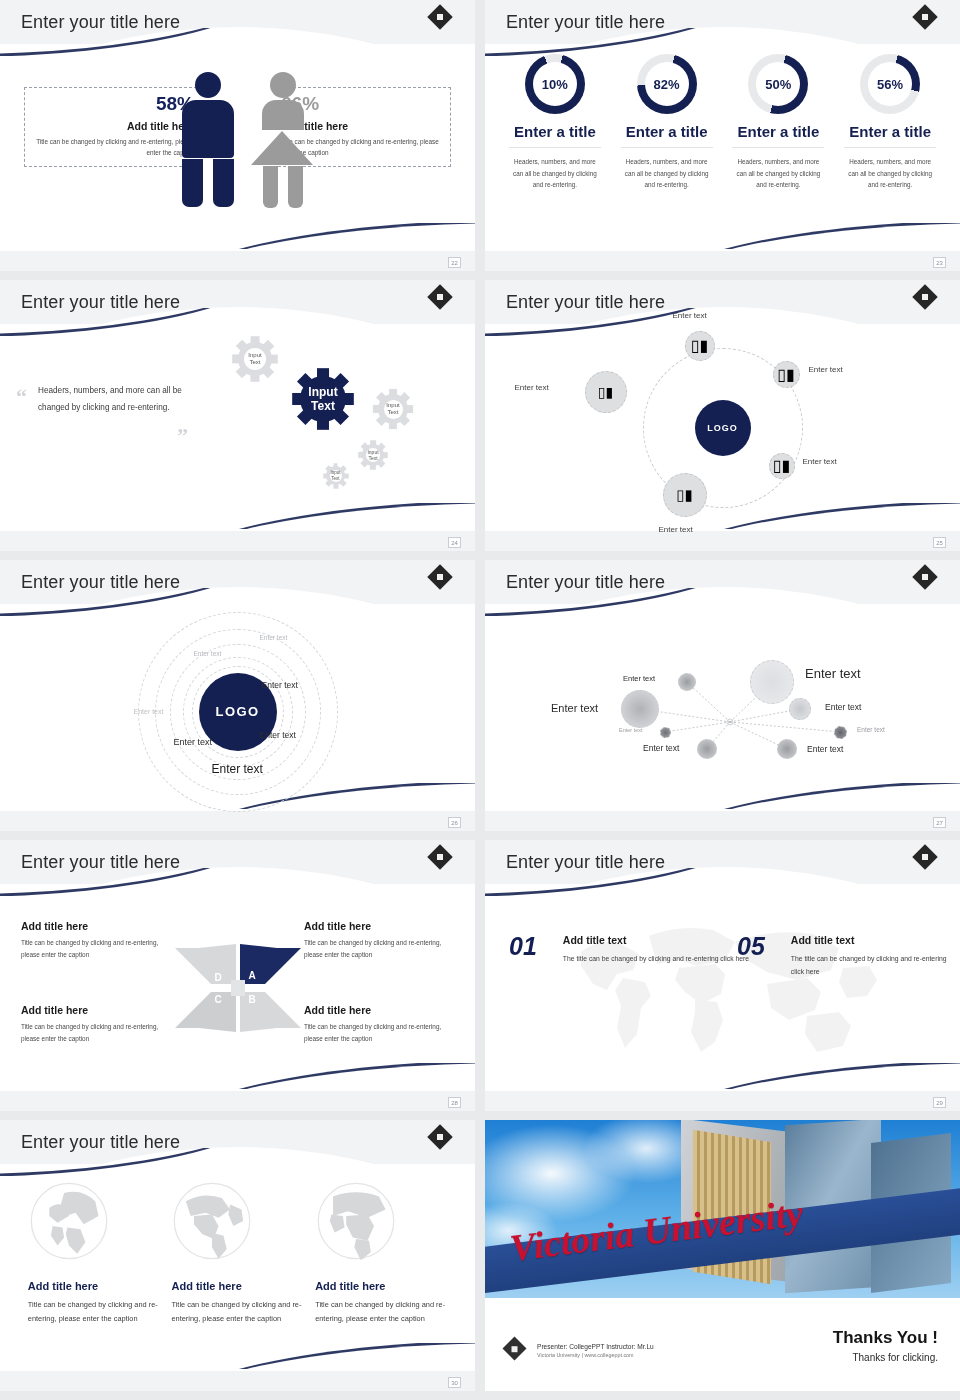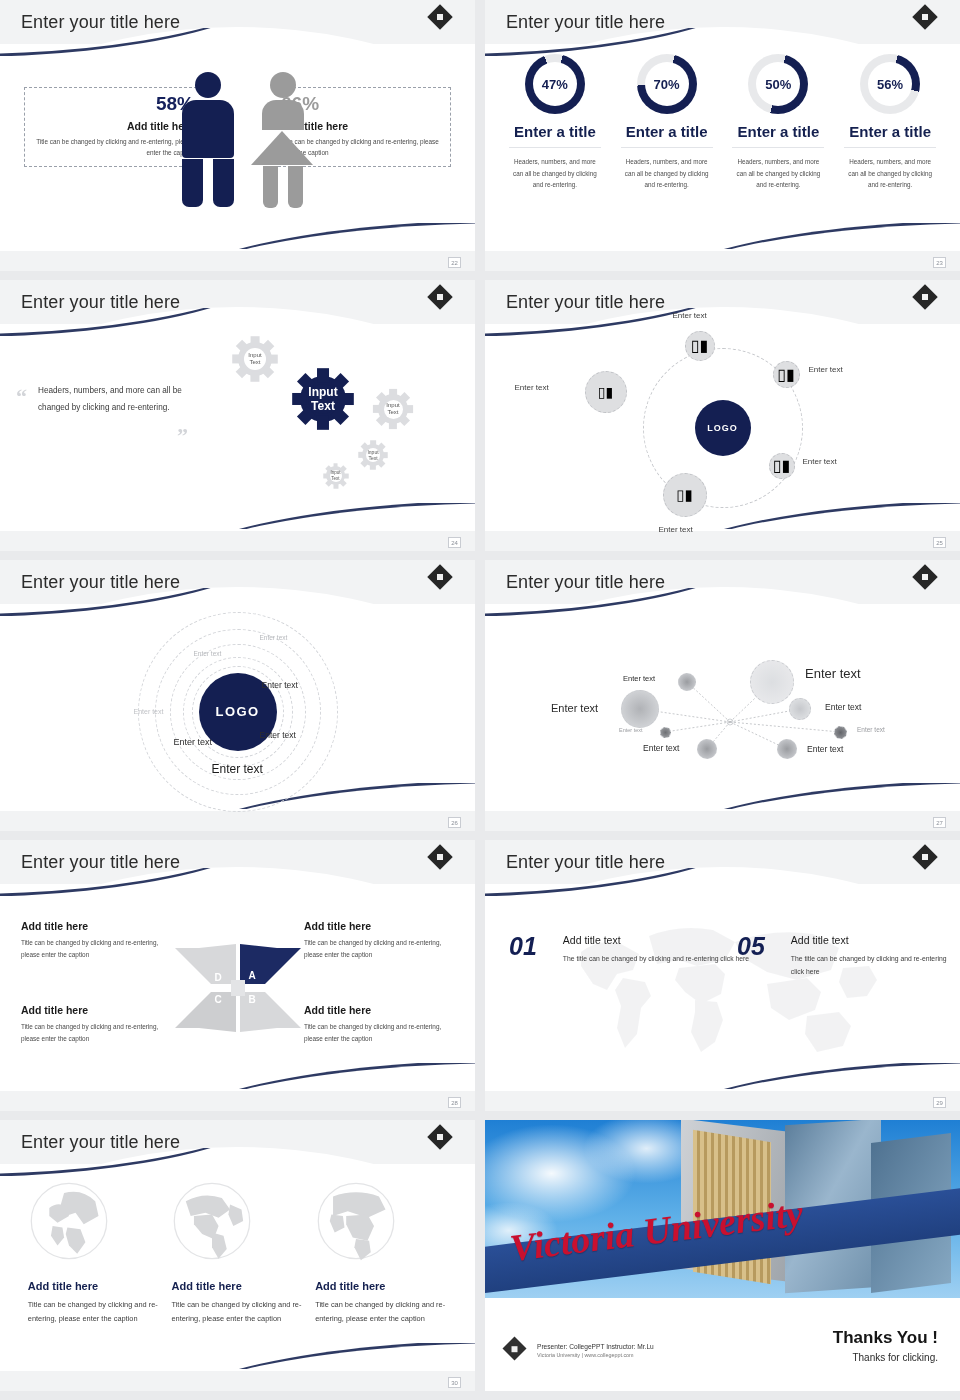--- a/index.html
+++ b/index.html
@@ -151,21 +151,21 @@
   .bt-col { position: absolute; width: 150px; }
   .bt-title { font-size: 10.5px; font-weight: bold; color: #1b1b1b; }
   .bt-cap { font-size: 6.4px; color: #4a4a4a; line-height: 1.85; margin-top: 5px; }
   .bow { position: absolute; left: 50%; top: 50%; transform: translate(-50%,-50%); width: 130px; height: 104px; }
   .bletter { position: absolute; font-size: 10px; font-weight: bold; color: #fff; z-index: 5; }
 
   
   .worldmap { position: absolute; left: 50%; top: 52%; transform: translate(-50%,-50%); opacity: .5; }
   .numrow { position: absolute; top: 50px; display: flex; gap: 26px; }
   .bignum { font-size: 25px; font-weight: bold; font-style: italic; color: #131f53; line-height: 1; }
-  .ntitle { font-size: 10.5px; font-weight: normal; color: #1b1b1b; }
+  .ntitle { font-size: 10.5px; font-weight: bold; color: #1b1b1b; }
   .ncap { font-size: 6.8px; color: #3d3d3d; line-height: 1.95; margin-top: 6px; }
 
   
   .globes { display: flex; justify-content: space-around; padding: 16px 22px 0; }
   .gcol { width: 132px; }
   .globe { width: 82px; height: 82px; margin: 0 auto; }
   .gtitle { font-size: 11px; font-weight: bold; color: #14204f; margin-top: 14px; }
   .gcap { font-size: 7.4px; color: #3d3d3d; line-height: 1.95; margin-top: 6px; }
 
   
@@ -246,28 +246,28 @@
     <div class="title">Enter your title here</div>
     <div class="diamond">
         <i></i>
       </div>
     <div class="sw-tl"></div>
     <div class="sw-br"></div>
     <div class="body">
       <div class="donuts">
         <div class="dcol">
           <div class="ring" style="background: conic-gradient(from 15deg, rgb(20, 31, 82) 0deg, rgb(20, 31, 82) 324deg, rgb(232, 233, 235) 324deg, rgb(232, 233, 235) 360deg);">
-              <b>47%</b>
+              <b>10%</b>
             </div>
           <div class="dtitle">Enter a title</div>
           <div class="dcap">Headers, numbers, and more can all be changed by clicking and re-entering.</div>
         </div>
         <div class="dcol">
           <div class="ring" style="background: conic-gradient(from 15deg, rgb(20, 31, 82) 0deg, rgb(20, 31, 82) 252deg, rgb(232, 233, 235) 252deg, rgb(232, 233, 235) 360deg);">
-              <b>70%</b>
+              <b>82%</b>
             </div>
           <div class="dtitle">Enter a title</div>
           <div class="dcap">Headers, numbers, and more can all be changed by clicking and re-entering.</div>
         </div>
         <div class="dcol">
           <div class="ring" style="background: conic-gradient(from 15deg, rgb(20, 31, 82) 0deg, rgb(20, 31, 82) 180deg, rgb(232, 233, 235) 180deg, rgb(232, 233, 235) 360deg);">
               <b>50%</b>
             </div>
           <div class="dtitle">Enter a title</div>
           <div class="dcap">Headers, numbers, and more can all be changed by clicking and re-entering.</div>

